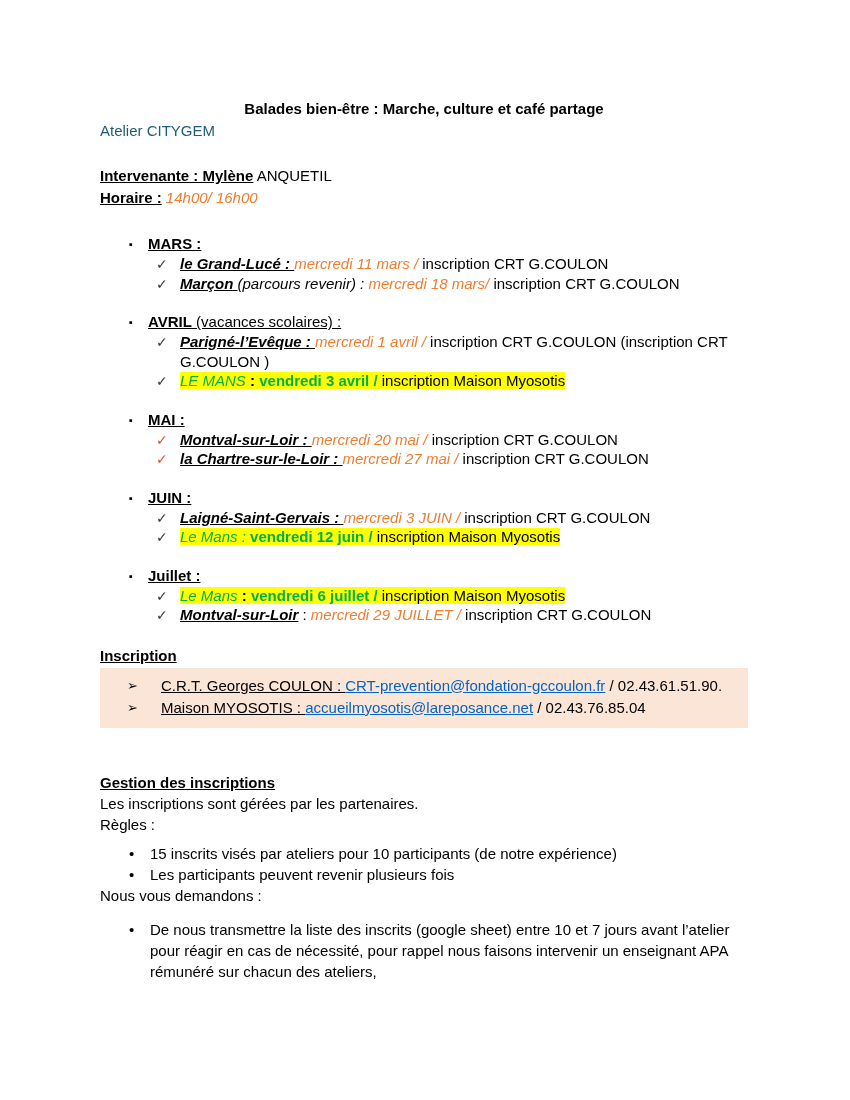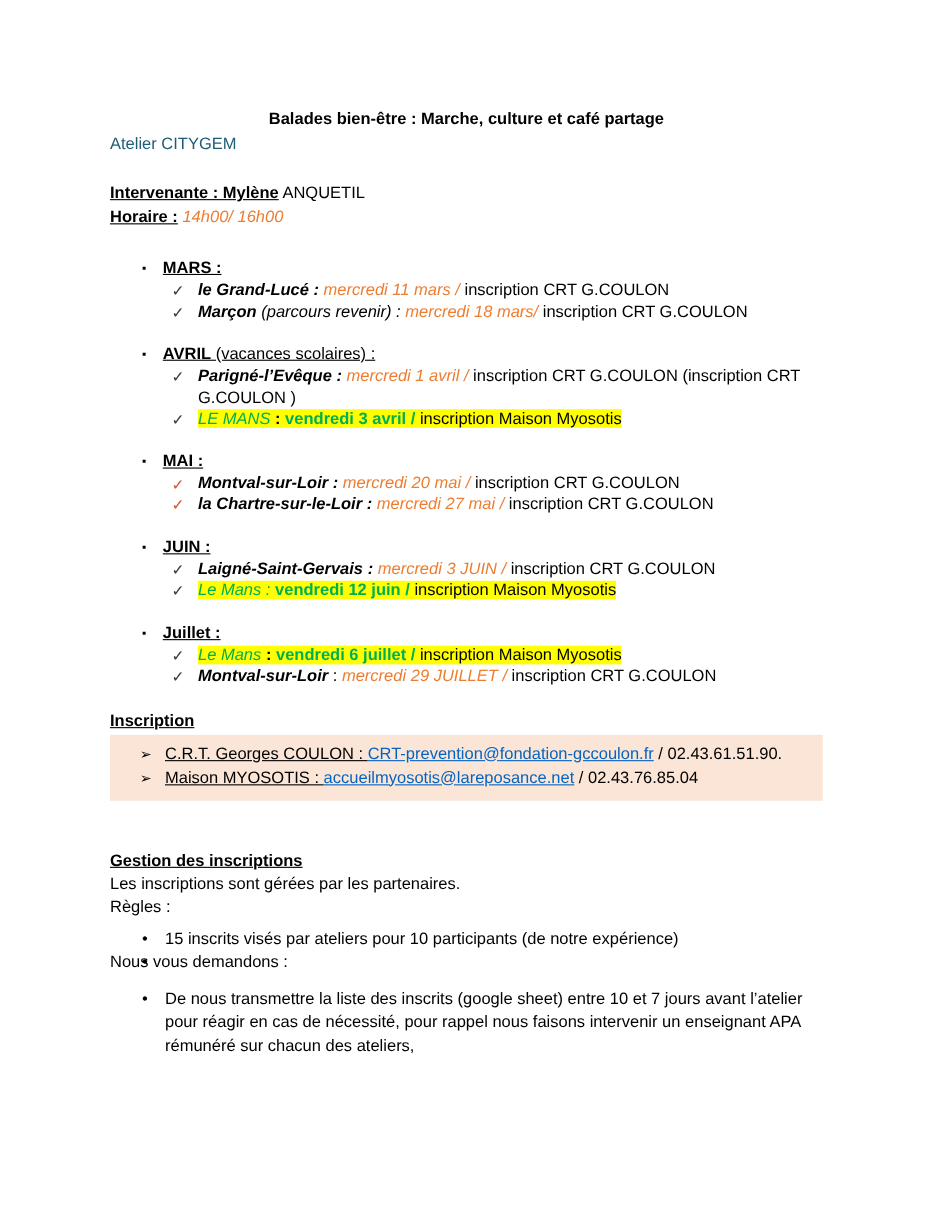--- a/index.html
+++ b/index.html
@@ -8,23 +8,23 @@
     font-family: "Liberation Sans", "DejaVu Sans", sans-serif;
     font-size: 15px; color: #000000;
   }
   .page { box-sizing: border-box; width: 850px; height: 1100px; padding: 99px 102px 30px 100px; overflow: hidden; }
 
   .title { text-align: center; font-weight: bold; margin: 0; line-height: 20px; }
   .subtitle { text-align: left; color: var(--subtitle-blue, #1F5C75); margin: 2px 0 24px; line-height: 20px; }
 
   .meta p { margin: 0; line-height: 22px; }
   .bu { font-weight: bold; text-decoration: underline; }
-  .u  { text-decoration: underline; }
+  .u  { text-decoration: underline; margin-left: 11px; }
   .b  { font-weight: bold; }
-  .bi { font-weight: bold; font-style: italic; }
+  .bi { font-weight: bold; font-style: italic; text-decoration: underline; }
   .it { font-style: italic; }
   .or { color: var(--date-orange, #ED7D31); font-style: italic; }
   .gbi { color: var(--green, #00B050); font-weight: normal; font-style: italic; }
   .gb  { color: var(--green, #00B050); font-weight: bold; }
   .hl  { background: var(--highlight-yellow, #FFFF00); }
 
   .schedule { margin-top: 25px; }
   .month { margin-bottom: 19px; }
   .mh { position: relative; padding-left: 48px; margin: 0; line-height: 20px; }
   .sq { position: absolute; left: 29px; top: 0px; font-size: 11px; color: #000; }
@@ -102,21 +102,21 @@
     <p class="box-item"><span class="arr">➢</span><span class="u"> Maison MYOSOTIS : </span><a class="link">accueilmyosotis@lareposance.net</a><span> / 02.43.76.85.04</span></p>
   </div>
 
   <div class="gestion">
     <p><span class="bu">Gestion des inscriptions</span></p>
     <p>Les inscriptions sont gérées par les partenaires.</p>
     <p>Règles :</p>
 
     <div class="dots">
       <p class="dot-item"><span class="dot">•</span><span>15 inscrits visés par ateliers pour 10 participants (de notre expérience)</span></p>
-      <p class="dot-item"><span class="dot">•</span></p>
+      <p class="dot-item"><span class="dot">•</span><span>Les participants peuvent revenir plusieurs fois</span></p>
     </div>
 
     <p class="mt18">Nous vous demandons :</p>
 
     <div class="dots mt13">
       <p class="dot-item"><span class="dot">•</span><span>De nous transmettre la liste des inscrits (google sheet) entre 10 et 7 jours avant l’atelier pour réagir en cas de nécessité, pour rappel nous faisons intervenir un enseignant APA rémunéré sur chacun des ateliers,</span></p>
     </div>
   </div>
 
 </div>

